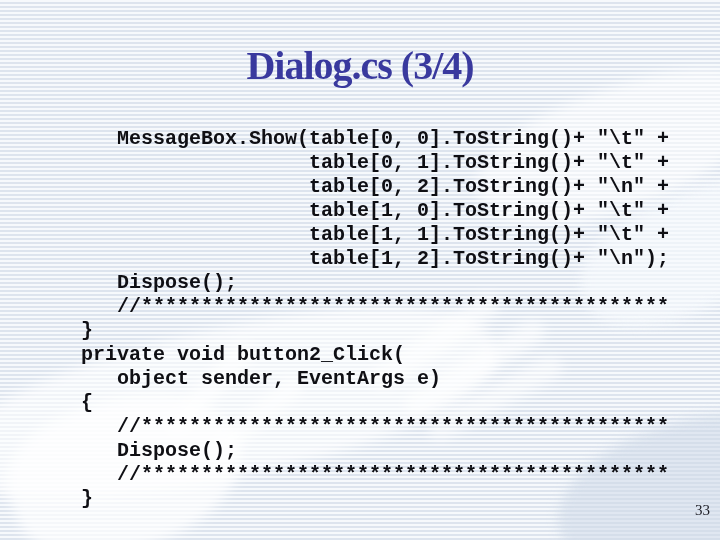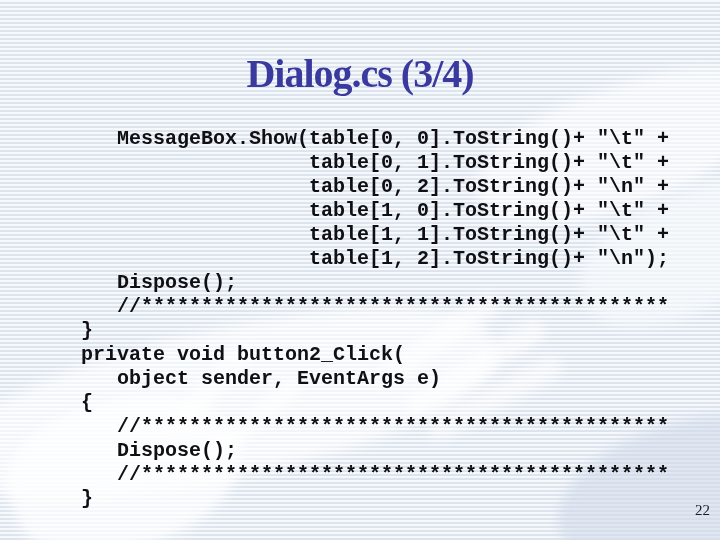--- a/index.html
+++ b/index.html
@@ -5,21 +5,21 @@
   html,body{margin:0;padding:0;background:#888;}
   .slide{
     position:relative;width:720px;height:540px;overflow:hidden;
     background:repeating-linear-gradient(180deg,
       var(--stripe-light) 0px, var(--stripe-light) 2px,
       var(--stripe-dark) 2px, var(--stripe-dark) 4px);
     font-family:"Liberation Sans",sans-serif;
   }
   .blob{position:absolute;filter:blur(6px);pointer-events:none;}
   .title{
-    position:absolute;left:0;right:0;top:40px;margin:12px;text-align:center;
+    position:absolute;left:0;right:0;top:40px;margin:4px;text-align:center;
     font-family:"Liberation Serif",serif;font-weight:bold;font-size:40px;line-height:1.1;
     color:var(--title);letter-spacing:-1px;
   }
   .code{
     position:absolute;left:81px;top:127px;margin:0;
     font-family:"Liberation Mono","DejaVu Sans Mono",monospace;
     font-weight:bold;font-size:20px;line-height:24px;
     color:var(--code-text);white-space:pre;
   }
   .pagenum{
@@ -55,15 +55,15 @@
    //********************************************
 }
 private void button2_Click(
    object sender, EventArgs e)
 {
    //********************************************
    Dispose();
    //********************************************
 }</pre>
 
-  <div class="pagenum">22</div>
+  <div class="pagenum">33</div>
 
 </div>
 
 </body></html>

